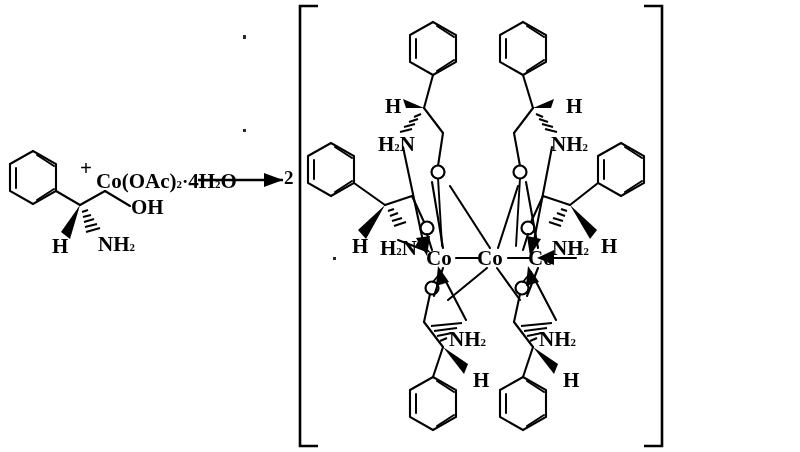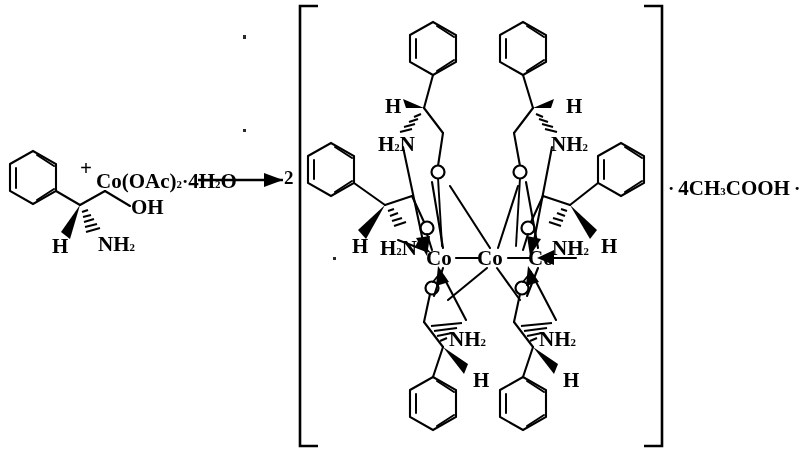--- a/index.html
+++ b/index.html
@@ -324,20 +324,14 @@
   <div style="position:absolute;left:426px;top:246px;">
     <span class="chem-text t-lg">Co</span>
   </div>
   <div style="position:absolute;left:477px;top:246px;">
     <span class="chem-text t-lg">Co</span>
   </div>
   <div style="position:absolute;left:528px;top:246px;">
     <span class="chem-text t-lg">Co</span>
   </div>
 
-  <div style="position:absolute;left:668px;top:176px;white-space:nowrap;">
-    <span class="chem-text t-md">·</span>
-    <span class="chem-text t-lg">4CH</span><span class="chem-text t-lg sub">3</span><span class="chem-text t-lg">COOH</span>
-    <span class="chem-text t-md">·</span>
-    
-  </div>
 
 </div>
 
 </body></html>

